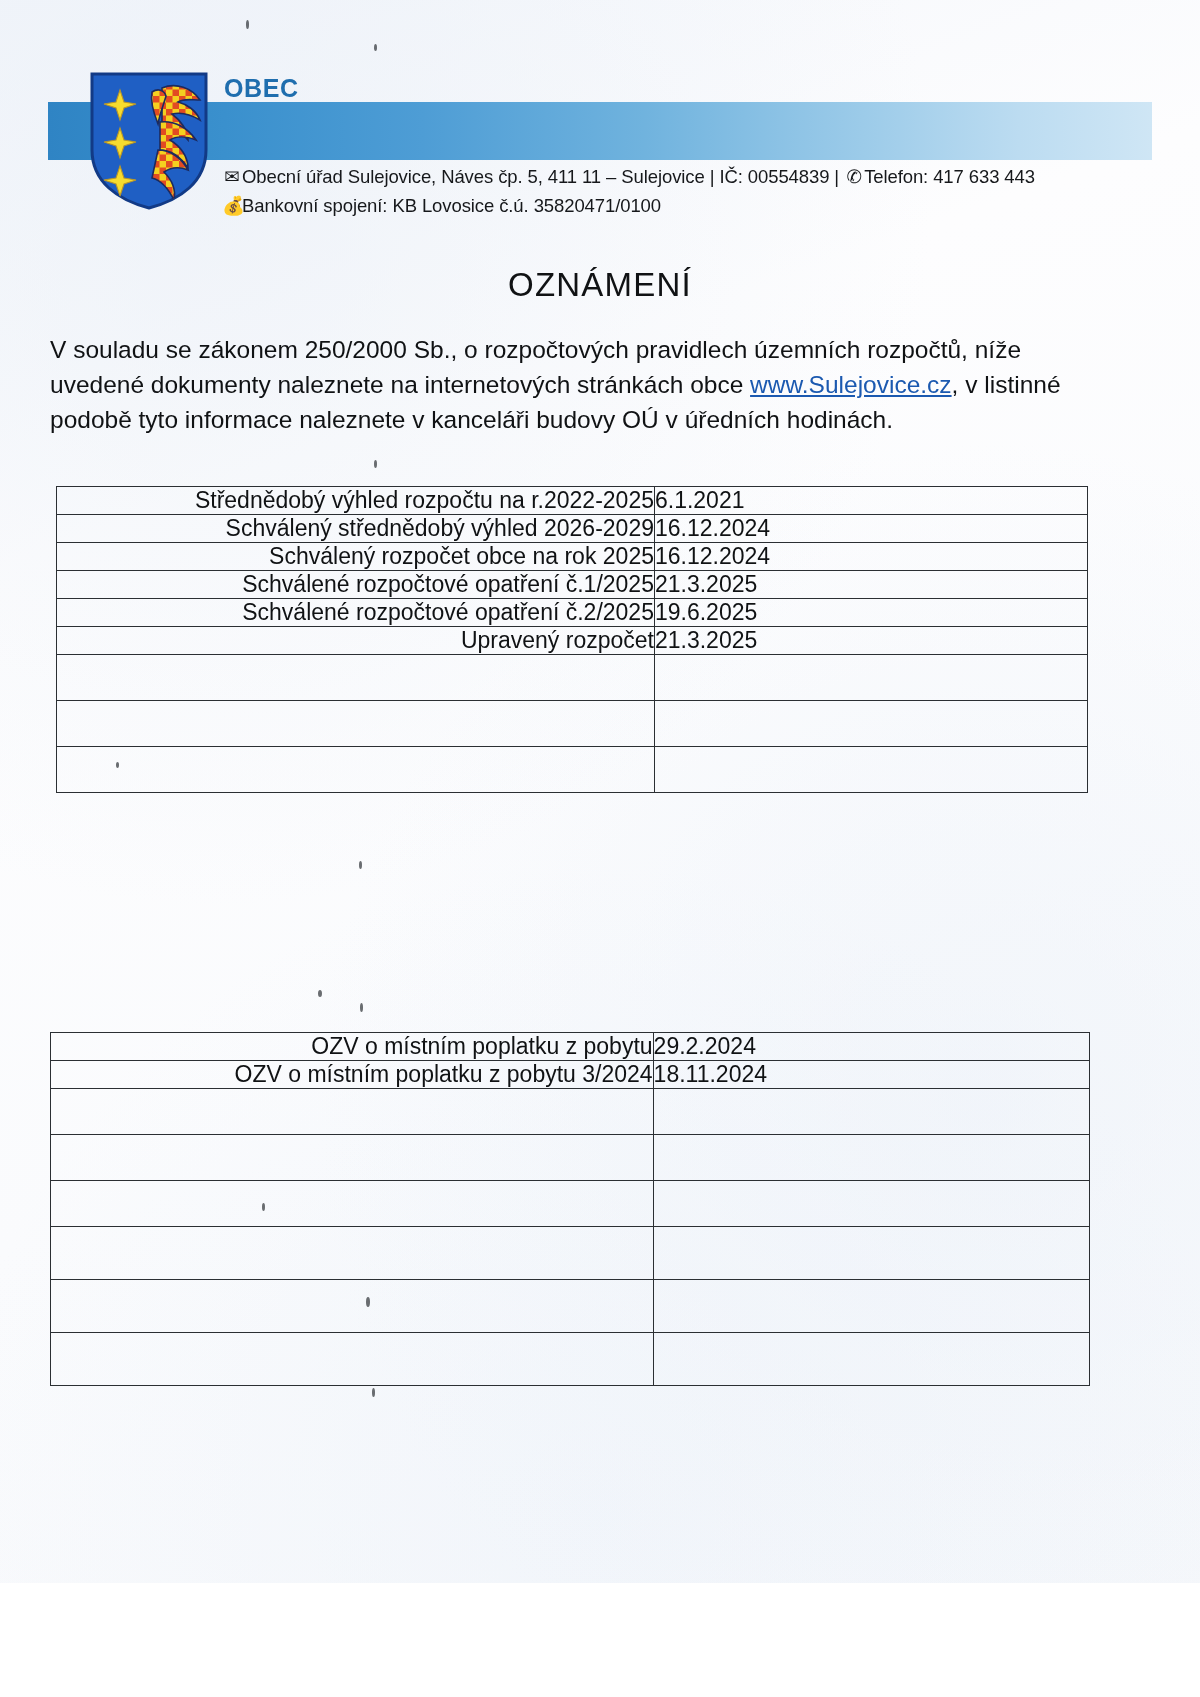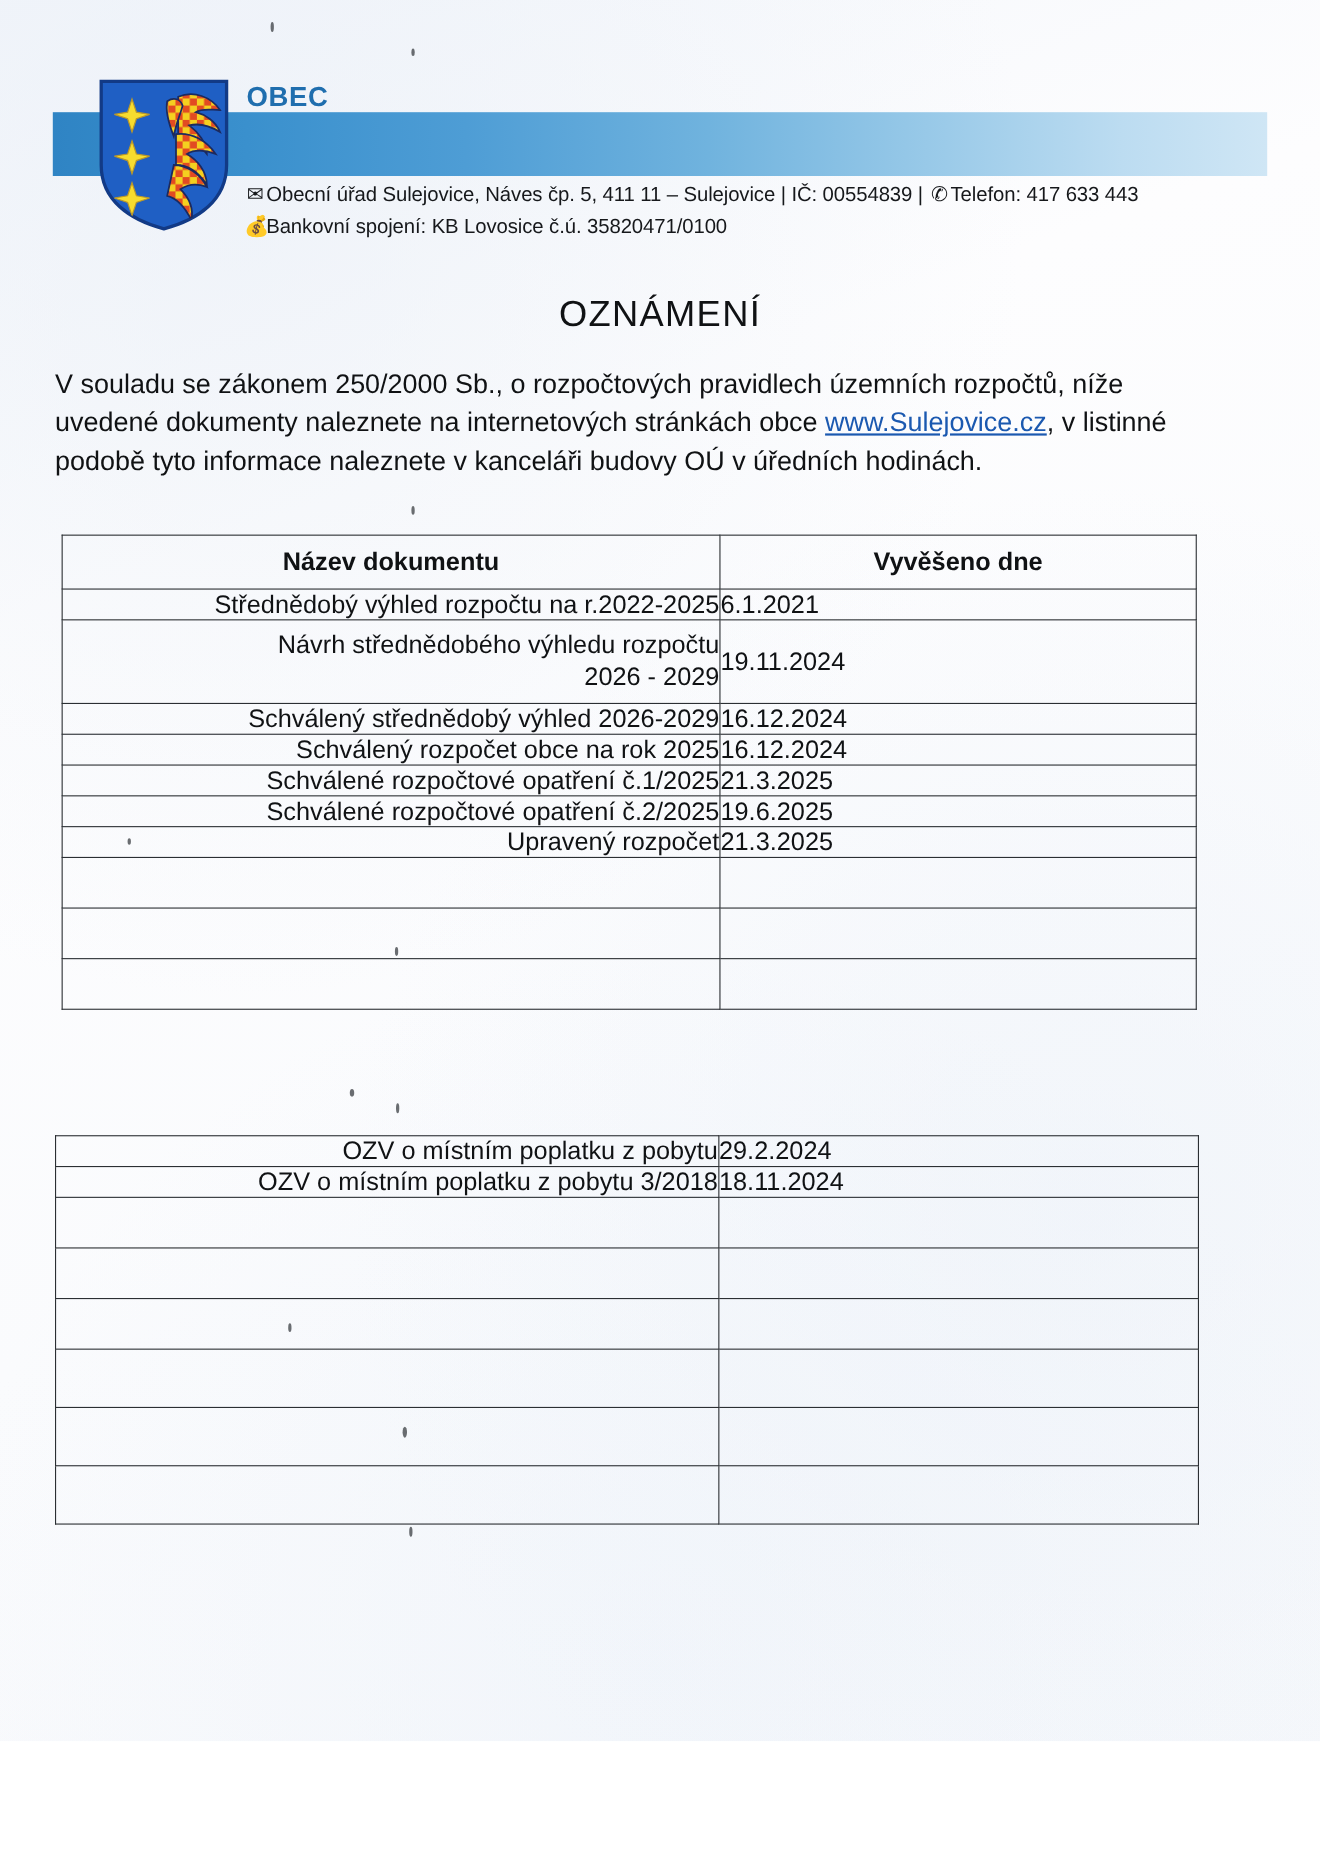--- a/index.html
+++ b/index.html
@@ -231,31 +231,23 @@
   <div class="body-para">
     <span>V souladu se zákonem 250/2000 Sb., o rozpočtových pravidlech územních rozpočtů, níže uvedené dokumenty naleznete na internetových stránkách obce </span><a href="#">www.Sulejovice.cz</a><span>, v listinné podobě tyto informace naleznete v kanceláři budovy OÚ v úředních hodinách.</span>
   </div>
 
   <table class="tbl t1">
     <colgroup>
         <col class="col-name">
         <col class="col-date">
       </colgroup>
     <tbody>
-        <tr class="hdr">
-          <th class="cell-name">Název dokumentu</th>
-          <th class="cell-date">Vyvěšeno dne</th>
-        </tr>
         <tr>
           <td class="cell-name">Střednědobý výhled rozpočtu na r.2022-2025</td>
           <td class="cell-date">6.1.2021</td>
-        </tr>
-        <tr class="r-tall">
-          <td class="cell-name">Návrh střednědobého výhledu rozpočtu<span class="sub-line">2026 - 2029</span></td>
-          <td class="cell-date">19.11.2024</td>
         </tr>
         <tr>
           <td class="cell-name">Schválený střednědobý výhled 2026-2029</td>
           <td class="cell-date">16.12.2024</td>
         </tr>
         <tr>
           <td class="cell-name">Schválený rozpočet obce na rok 2025</td>
           <td class="cell-date">16.12.2024</td>
         </tr>
         <tr>
@@ -289,21 +281,21 @@
     <colgroup>
         <col class="col-name">
         <col class="col-date">
       </colgroup>
     <tbody>
         <tr>
           <td class="cell-name">OZV o místním poplatku z pobytu</td>
           <td class="cell-date">29.2.2024</td>
         </tr>
         <tr>
-          <td class="cell-name">OZV o místním poplatku z pobytu 3/2018</td>
+          <td class="cell-name">OZV o místním poplatku z pobytu 3/2024</td>
           <td class="cell-date">18.11.2024</td>
         </tr>
         <tr class="empty-row">
           <td></td>
           <td></td>
         </tr>
         <tr class="empty-row">
           <td></td>
           <td></td>
         </tr>

